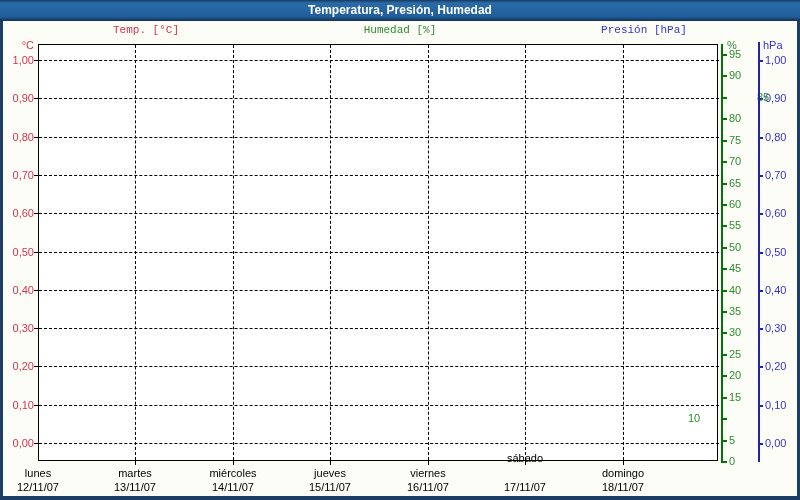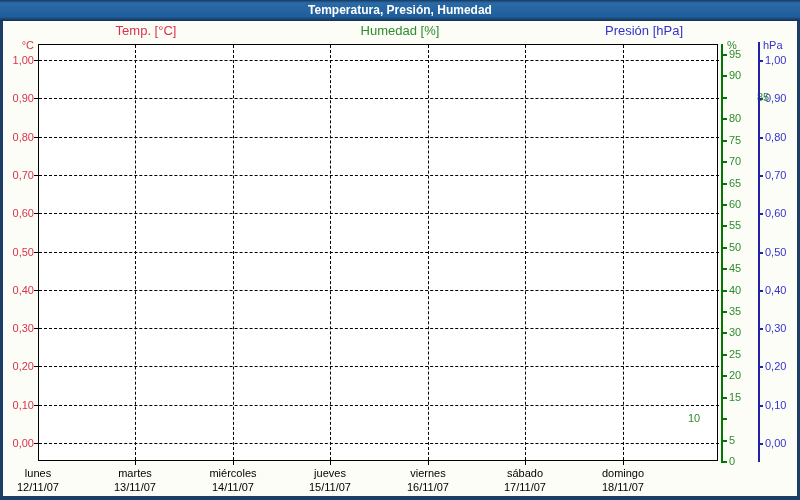--- a/index.html
+++ b/index.html
@@ -10,22 +10,22 @@
   }
   .abs{position:absolute;}
   .border-strip{background:#1c3e66;}
   .titlebar{
     left:0;top:0;width:800px;height:21px;
     background:linear-gradient(180deg,#16395e 0%,#2a6aa6 14%,#1f5e9b 80%,#142f4e 100%);
     color:#ffffff;font-size:12px;font-weight:bold;
     text-align:center;line-height:21px;
   }
   .legend-item{
-    top:24px;height:13px;font-size:13px;line-height:13px;
-    transform:translateX(-50%);white-space:nowrap;
+    top:24px;height:13px;font-size:11px;line-height:13px;
+    transform:translateX(-50%);white-space:nowrap;font-family:Liberation Mono, monospace;
   }
   .plot-frame{
     left:38px;top:44px;width:680px;height:417px;
     background:#ffffff;border:1px solid #000;box-sizing:border-box;
   }
   .lbl{font-size:11px;line-height:12px;white-space:nowrap;}
   .hgrid{height:0;border-top:1px dashed #000;}
   .vgrid{width:0;border-left:1px dashed #000;}
   .tickblk{background:#000;}
   .axis-header{font-size:11px;line-height:12px;font-weight:normal;white-space:nowrap;}
@@ -167,19 +167,19 @@
       <div class="abs lbl center" style="left: -7px; top: 467px; width: 90px; color: rgb(0, 0, 0);">lunes</div>
       <div class="abs lbl center" style="left: -7px; top: 481px; width: 90px; color: rgb(0, 0, 0);">12/11/07</div>
       <div class="abs lbl center" style="left: 90px; top: 467px; width: 90px; color: rgb(0, 0, 0);">martes</div>
       <div class="abs lbl center" style="left: 90px; top: 481px; width: 90px; color: rgb(0, 0, 0);">13/11/07</div>
       <div class="abs lbl center" style="left: 188px; top: 467px; width: 90px; color: rgb(0, 0, 0);">miércoles</div>
       <div class="abs lbl center" style="left: 188px; top: 481px; width: 90px; color: rgb(0, 0, 0);">14/11/07</div>
       <div class="abs lbl center" style="left: 285px; top: 467px; width: 90px; color: rgb(0, 0, 0);">jueves</div>
       <div class="abs lbl center" style="left: 285px; top: 481px; width: 90px; color: rgb(0, 0, 0);">15/11/07</div>
       <div class="abs lbl center" style="left: 383px; top: 467px; width: 90px; color: rgb(0, 0, 0);">viernes</div>
       <div class="abs lbl center" style="left: 383px; top: 481px; width: 90px; color: rgb(0, 0, 0);">16/11/07</div>
-      <div class="abs lbl center" style="left: 480px; top: 467px; width: 90px; color: rgb(0, 0, 0);">sábado</div>
+      <div class="abs lbl center" style="left: 480px; top: 452px; width: 90px; color: rgb(0, 0, 0);">sábado</div>
       <div class="abs lbl center" style="left: 480px; top: 481px; width: 90px; color: rgb(0, 0, 0);">17/11/07</div>
       <div class="abs lbl center" style="left: 578px; top: 467px; width: 90px; color: rgb(0, 0, 0);">domingo</div>
       <div class="abs lbl center" style="left: 578px; top: 481px; width: 90px; color: rgb(0, 0, 0);">18/11/07</div>
     </div>
 
 </div>
 
 </body></html>

